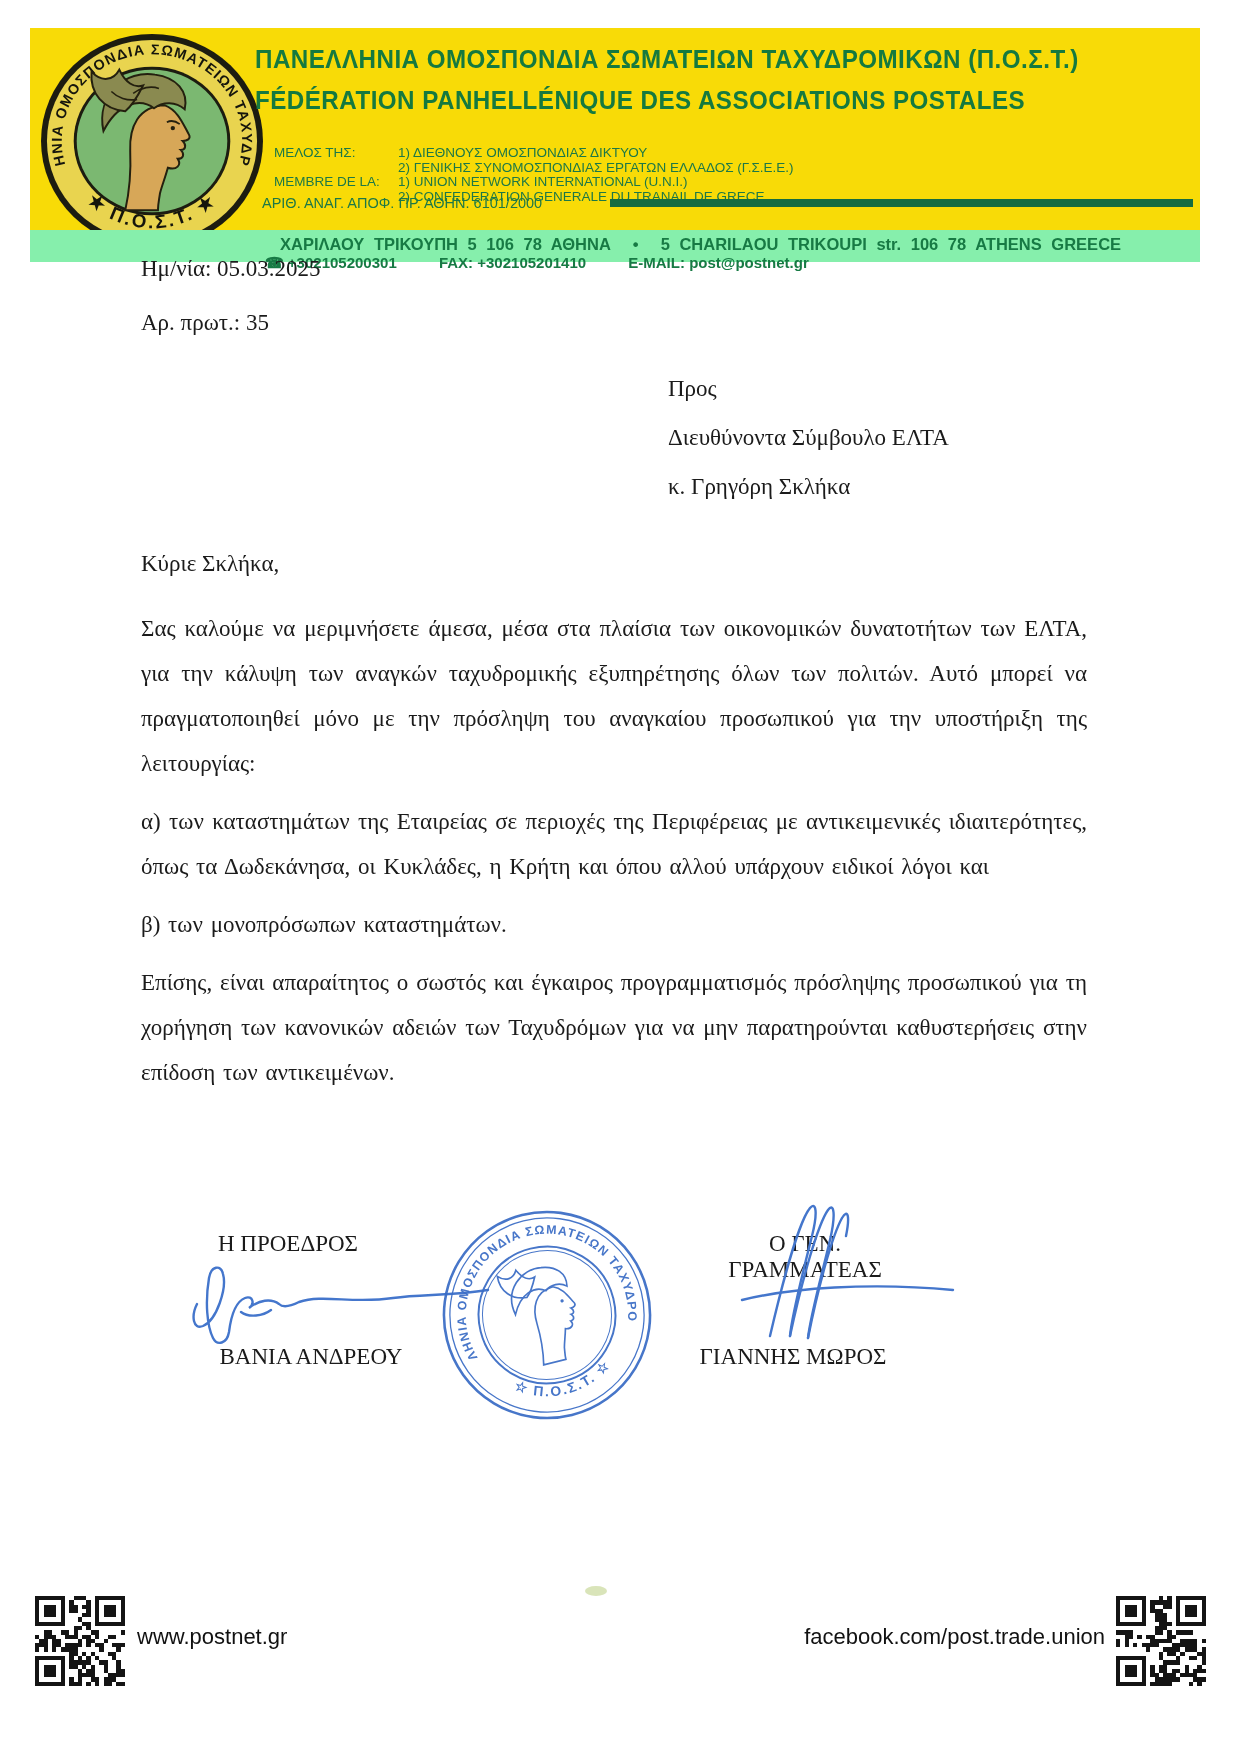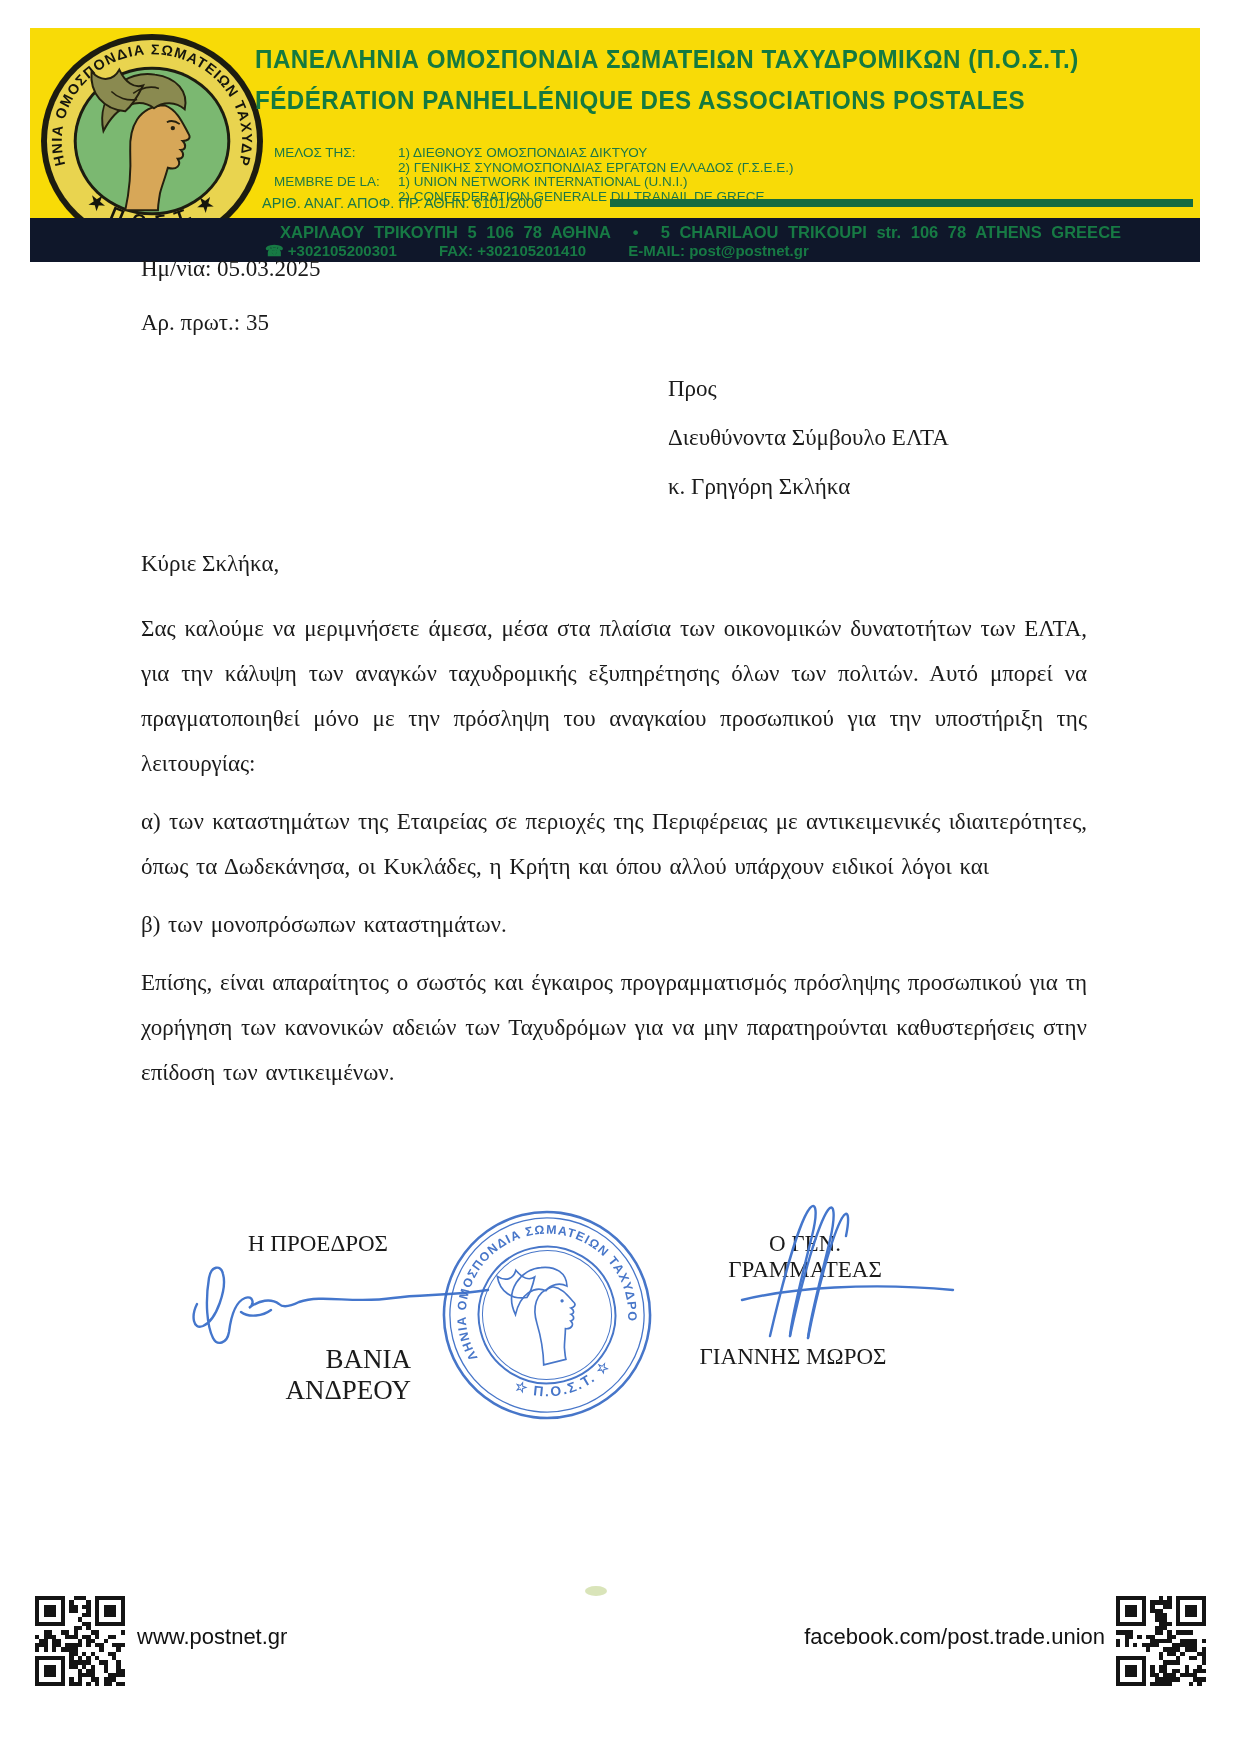--- a/index.html
+++ b/index.html
@@ -1,21 +1,21 @@
 <!DOCTYPE html>
 <html><head>
 <meta charset="utf-8">
 <style>
   html,body{margin:0;padding:0;background:#fff;}
   .page{position:relative;width:1241px;height:1754px;background:#ffffff;overflow:hidden;
         font-family:"Liberation Serif",serif;color:#1b1b1b;}
 
   
   .hdr{position:absolute;left:30px;top:28px;width:1170px;height:234px;background:#F8DB07;}
-  .hdr-stripe{position:absolute;left:0;bottom:0;width:100%;height:44px;background:#0f172a;}
+  .hdr-stripe{position:absolute;left:0;bottom:0;width:100%;height:32px;background:#86efac;}
   .logo-wrap{position:absolute;left:8px;top:4px;width:228px;height:218px;}
   .logo-wrap svg{width:100%;height:100%;}
   .hdr-title{position:absolute;left:225px;white-space:nowrap;color:#15793F;
              font-family:"Liberation Sans",sans-serif;font-weight:bold;font-size:26px;
              letter-spacing:.5px;transform:scaleX(.93);transform-origin:0 0;}
   .t1{top:16px;} .t2{top:57px;}
   .members{position:absolute;left:12px;top:0;width:100%;height:100%;
            font-family:"Liberation Sans",sans-serif;color:#1d7847;font-size:13.5px;}
   .mlabel{position:absolute;left:232px;white-space:nowrap;}
   .mitem{position:absolute;left:356px;white-space:nowrap;}
@@ -33,23 +33,23 @@
   .abs{position:absolute;}
   .serif23{font-size:23px;}
   .date{left:141px;top:256px;}
   .proto{left:141px;top:310px;}
   .recipient{left:668px;top:364px;line-height:49px;}
   .salutation{left:141px;top:551px;}
   .bodytext{left:141px;top:606px;width:946px;font-size:23px;line-height:45px;
             text-align:justify;word-spacing:2px;font-family:Liberation Serif, serif;}
   .bodytext p{margin:0 0 13px 0;}
   .closing{left:0;top:1172px;width:1110px;text-align:center;font-size:23px;}
-  .sig-title-left{left:188px;top:1231px;width:200px;text-align:right;font-size:23px;}
+  .sig-title-left{left:188px;top:1231px;width:200px;text-align:center;font-size:23px;}
   .sig-title-right{left:695px;top:1231px;width:220px;text-align:center;font-size:23px;}
-  .sig-name-left{left:211px;top:1344px;width:200px;text-align:right;font-size:27px;}
+  .sig-name-left{left:211px;top:1344px;width:200px;text-align:center;font-size:23px;}
   .sig-name-right{left:693px;top:1344px;width:200px;text-align:center;font-size:23px;}
 
   .stamp-wrap{position:absolute;left:438px;top:1206px;width:218px;height:218px;
               transform:rotate(-14deg);opacity:.93;}
   .stamp-wrap svg{width:100%;height:100%;}
   .sig-left{position:absolute;left:183px;top:1252px;width:320px;height:100px;}
   .sig-right{position:absolute;left:740px;top:1196px;width:215px;height:155px;}
   .sig-left svg,.sig-right svg{width:100%;height:100%;}
 
   

